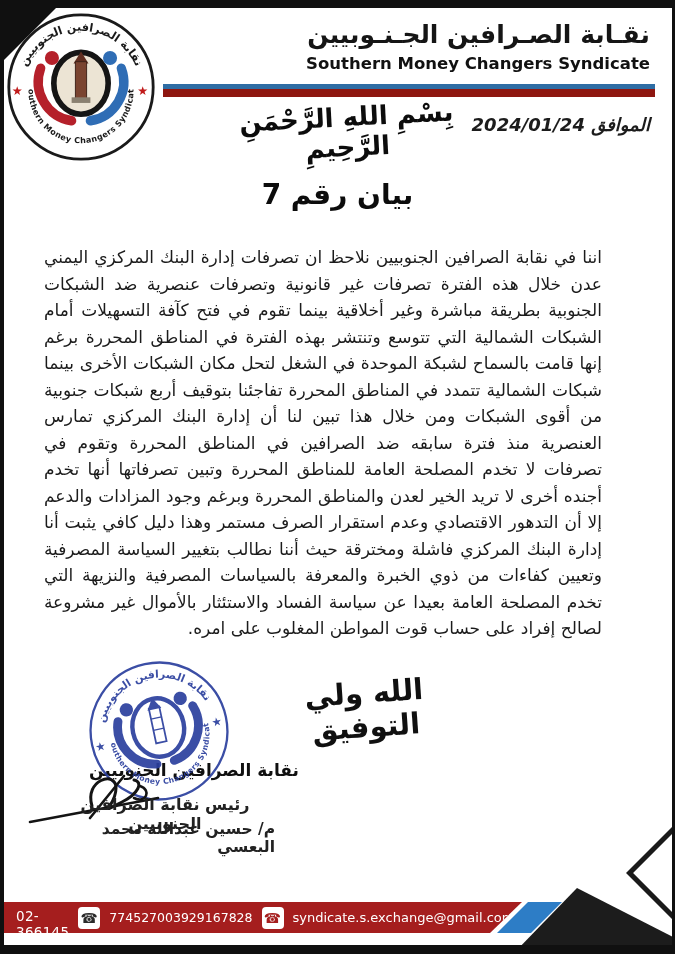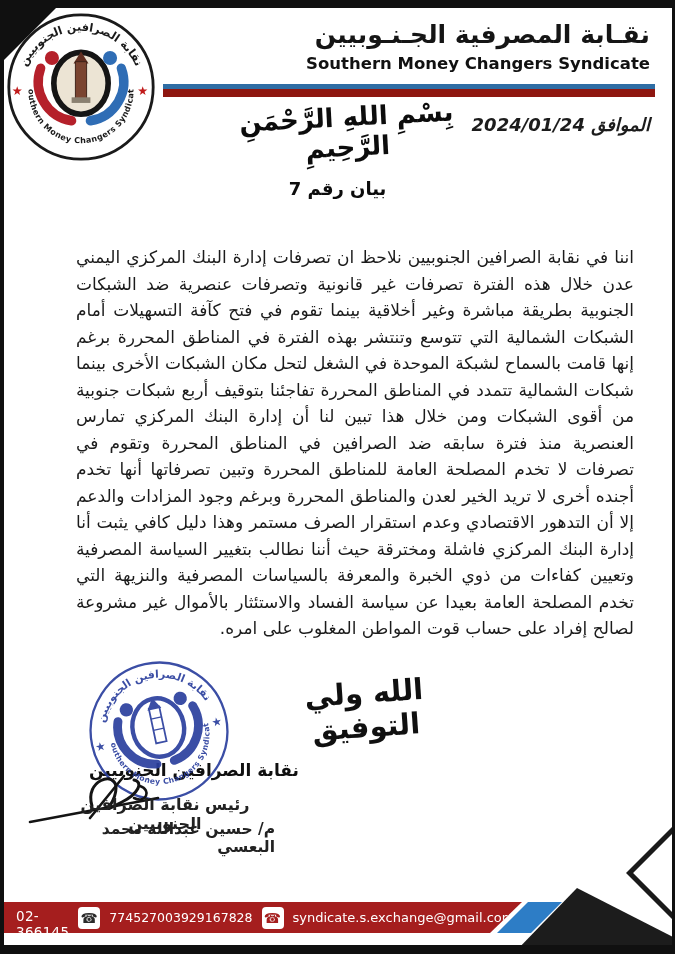--- a/index.html
+++ b/index.html
@@ -22,23 +22,23 @@
   .title-en{left:300px;top:54px;width:350px;text-align:right;
     font-size:16.5px;font-weight:bold;color:#111;}
   .divider{left:163px;top:84px;width:492px;}
   .divider .blue{height:5px;}
   .divider .red{height:8px;}
   .date{left:420px;top:114px;width:230px;direction:rtl;text-align:right;
     font-size:18px;font-weight:600;font-style:italic;}
   .bismillah{left:222px;top:102px;width:250px;text-align:center;direction:rtl;
     font-size:26px;font-weight:900;transform:rotate(-3deg);color:#0c0c0c;}
   .statement-title{left:0;top:178px;width:675px;text-align:center;direction:rtl;
-    font-size:18px;font-weight:bold;color:#0c0c0c;}
+    font-size:28px;font-weight:bold;color:#0c0c0c;}
   
-  .body-text{left:76px;top:244px;width:558px;direction:rtl;text-align:justify;
+  .body-text{left:44px;top:244px;width:558px;direction:rtl;text-align:justify;
     font-size:17px;line-height:26.5px;color:#1b1b1b;}
   
   .tawfiq{left:255px;top:676px;width:220px;text-align:center;direction:rtl;
     font-size:29px;font-weight:900;transform:rotate(-4deg);color:#101010;}
   .stamp{left:88px;top:660px;width:142px;height:142px;transform:rotate(-12deg);
     z-index:6;opacity:.92;}
   .org-name{left:88px;top:760px;width:212px;direction:rtl;text-align:center;
     font-size:17px;font-weight:800;color:#101010;z-index:4;}
   .sig-scribble{left:26px;top:758px;width:152px;height:78px;z-index:7;}
   .sig-title{left:55px;top:795px;width:220px;direction:rtl;text-align:center;
@@ -88,21 +88,21 @@
     <rect x="74" y="53" width="12" height="40" fill="#7a4430" stroke="#3c2117" stroke-width="1"></rect>
     <rect x="70" y="91" width="20" height="6" fill="#8a8070"></rect>
     <circle cx="49" cy="49" r="7.5" fill="#b5202a"></circle>
     <path d="M 37,60 A 42,42 0 0 0 70,116" stroke="#b5202a" stroke-width="10" fill="none" stroke-linecap="round"></path>
     <circle cx="111" cy="49" r="7.5" fill="#2f6db5"></circle>
     <path d="M 123,60 A 42,42 0 0 1 90,116" stroke="#2f6db5" stroke-width="10" fill="none" stroke-linecap="round"></path>
   </svg>
 
   <div class="abs corner-tri"></div>
 
-  <div class="abs title-ar">نقـابة المصرفية الجـنـوبيين</div>
+  <div class="abs title-ar">نقـابة الصـرافين الجـنـوبيين</div>
   <div class="abs title-en">Southern Money Changers Syndicate</div>
 
   <div class="abs divider">
     <div class="blue" style="background:#2e6da4"></div>
     <div class="red" style="background:#8e1610"></div>
   </div>
 
   <div class="abs date">الموافق 2024/01/24</div>
   <div class="abs bismillah">بِسْمِ اللهِ الرَّحْمَنِ الرَّحِيمِ</div>
   <div class="abs statement-title">بيان رقم 7</div>

